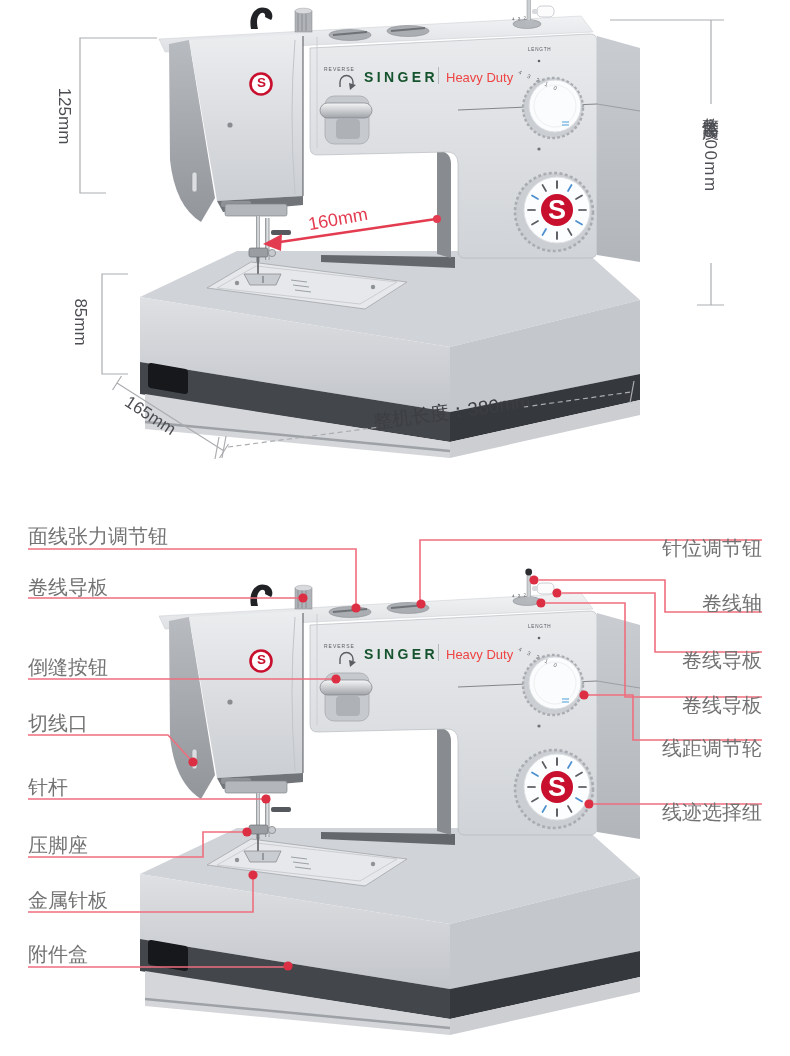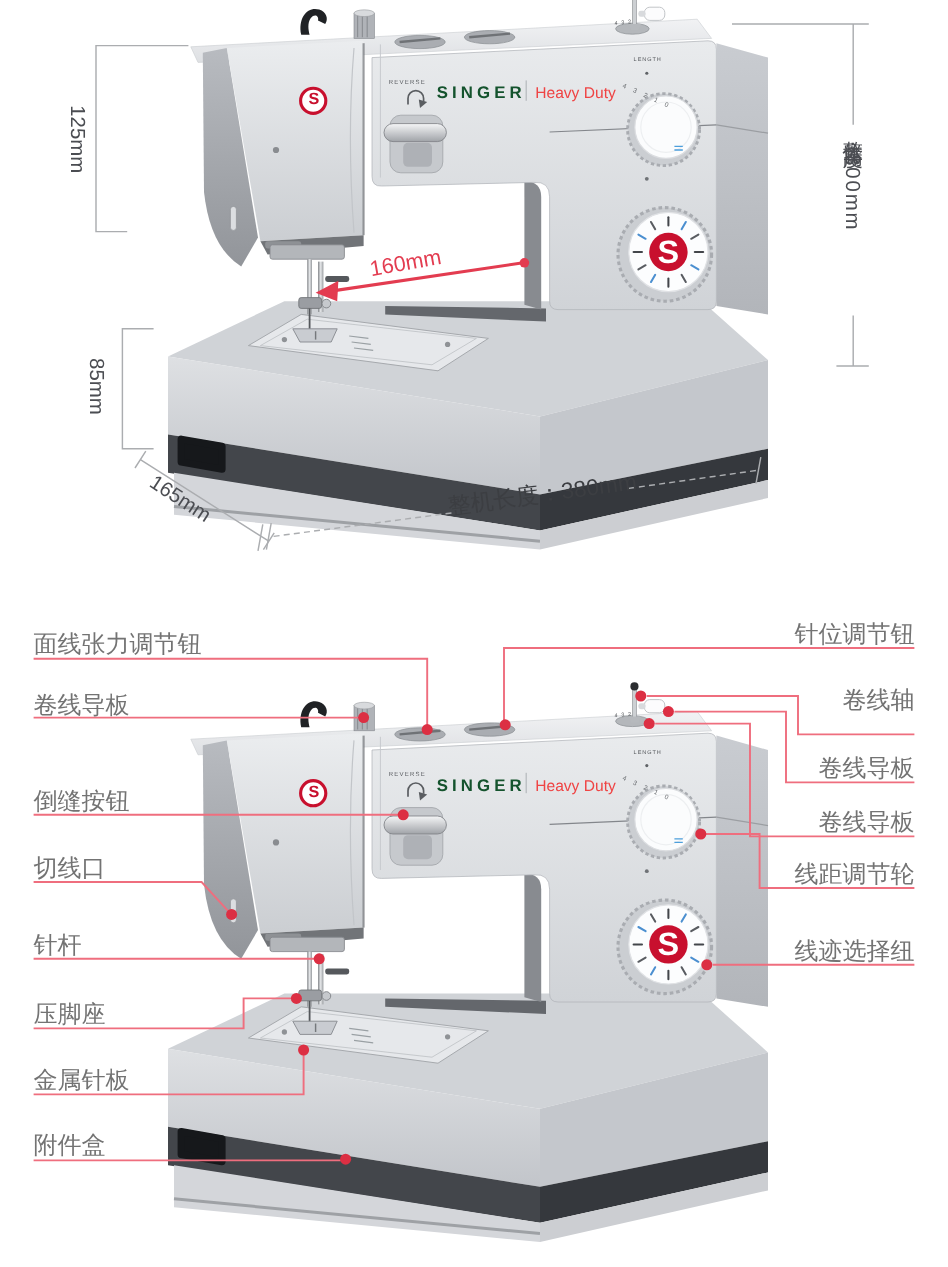--- a/index.html
+++ b/index.html
@@ -20,21 +20,21 @@
   .t-badge{left:129px;top:67px;width:15px;text-align:center;font-size:13.5px;font-weight:bold;color:#c8102e;}
   .t-dials{left:420px;top:187px;width:24px;text-align:center;font-size:27px;font-weight:bold;color:#fff;}
   .dim{position:absolute;color:#4b4d52;font-size:17px;text-align:center;}
   .dim-125{left:24px;top:106px;width:80px;transform:rotate(90deg);}
   .dim-85{left:40px;top:312px;width:80px;transform:rotate(90deg);}
   .dim-165{left:108px;top:406px;width:84px;transform:rotate(33deg);}
   .dim-380{left:370px;top:399px;width:164px;font-size:19px;color:#3c3e42;transform:rotate(-7.5deg);}
   .dim-300{left:699px;top:104px;height:175px;writing-mode:vertical-rl;text-align:left;font-size:17px;letter-spacing:1.5px;}
   .dim-160{left:296px;top:209px;width:84px;font-size:18px;color:#e33c50;transform:rotate(-10deg);}
   .plabel{position:absolute;font-size:20px;color:#737373;white-space:nowrap;}
-  .plabel.right{right:28px;text-align:right;}
+  .plabel.right{right:28px;text-align:right;margin-top:20px;}
   .plabel.left{left:28px;}
 </style>
 </head>
 <body>
 
 <div class="stage">
 
   <svg class="art" width="790" height="1056" viewBox="0 0 790 1056">
     <defs>
       <linearGradient id="gSliver" x1="0" y1="0" x2="0" y2="1">

